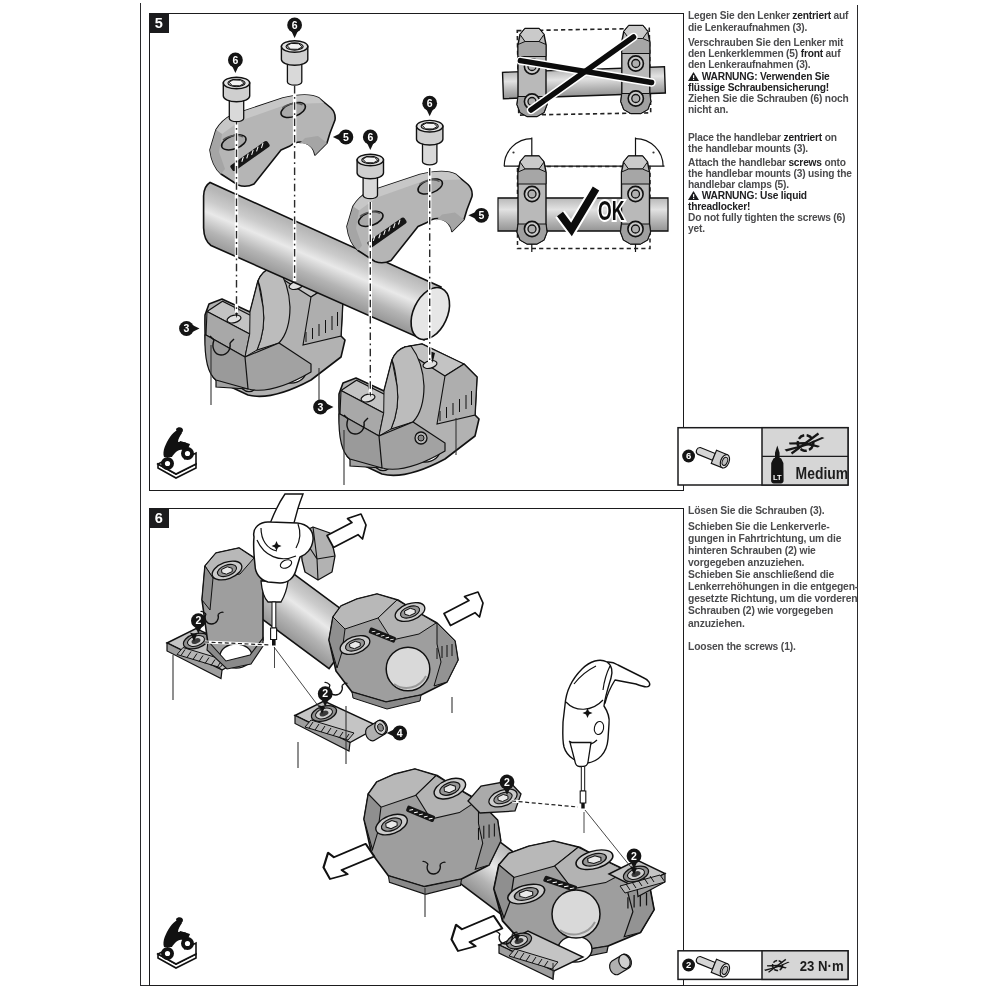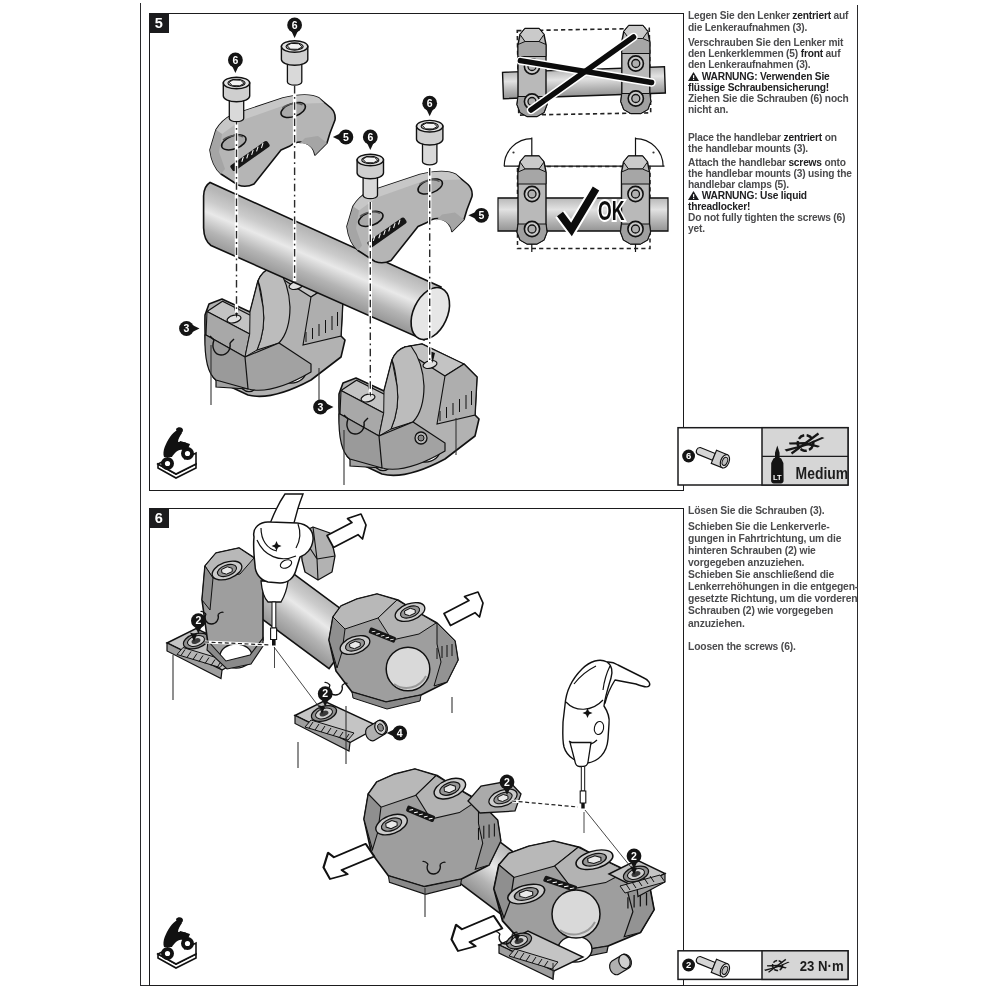--- a/index.html
+++ b/index.html
@@ -40,21 +40,21 @@
           <path d="M5.5 0 L11 9 L0 9 Z" fill="#1b1b1d"></path>
           <rect x="5" y="3.2" width="1.2" height="3" fill="#fff"></rect>
           <rect x="5" y="6.9" width="1.2" height="1.1" fill="#fff"></rect>
         </svg> WARNUNG: Use liquid<br>threadlocker!</b><br>Do not fully tighten the screws (6)<br>yet.</p>
 </div>
 
 <div class="abs txt txt6" style="left:688px;top:504.5px;">
 <p>Lösen Sie die Schrauben (3).</p>
 <p>Schieben Sie die Lenkerverle-<br>gungen in Fahrtrichtung, um die<br>hinteren Schrauben (2) wie<br>vorgegeben anzuziehen.<br>Schieben Sie anschließend die<br>Lenkerrehöhungen in die entgegen-<br>gesetzte Richtung, um die vorderen<br>Schrauben (2) wie vorgegeben<br>anzuziehen.</p>
 <div style="height:7.4px"></div>
-<p>Loosen the screws (6).</p>
+<p>Loosen the screws (1).</p>
 </div>
 
 <svg class="abs" style="left:0;top:0;display:block;" width="1000" height="1000" viewBox="0 0 1000 1000">
 <defs>
 <linearGradient id="tubeg" x1="0" y1="-28.5" x2="0" y2="28.5" gradientUnits="userSpaceOnUse">
 <stop offset="0" stop-color="#b6b6b6"></stop>
         <stop offset="0.22" stop-color="#cbcbcb"></stop>
         <stop offset="0.42" stop-color="#e9e9e9"></stop>
         <stop offset="0.72" stop-color="#b4b4b4"></stop>
         <stop offset="1" stop-color="#939393"></stop>

